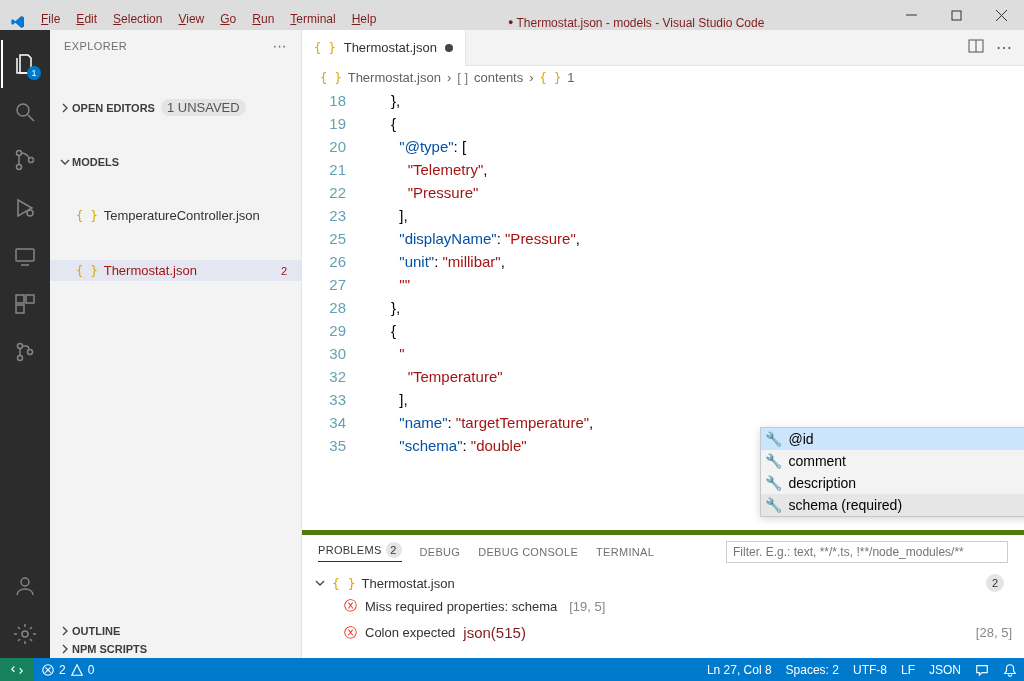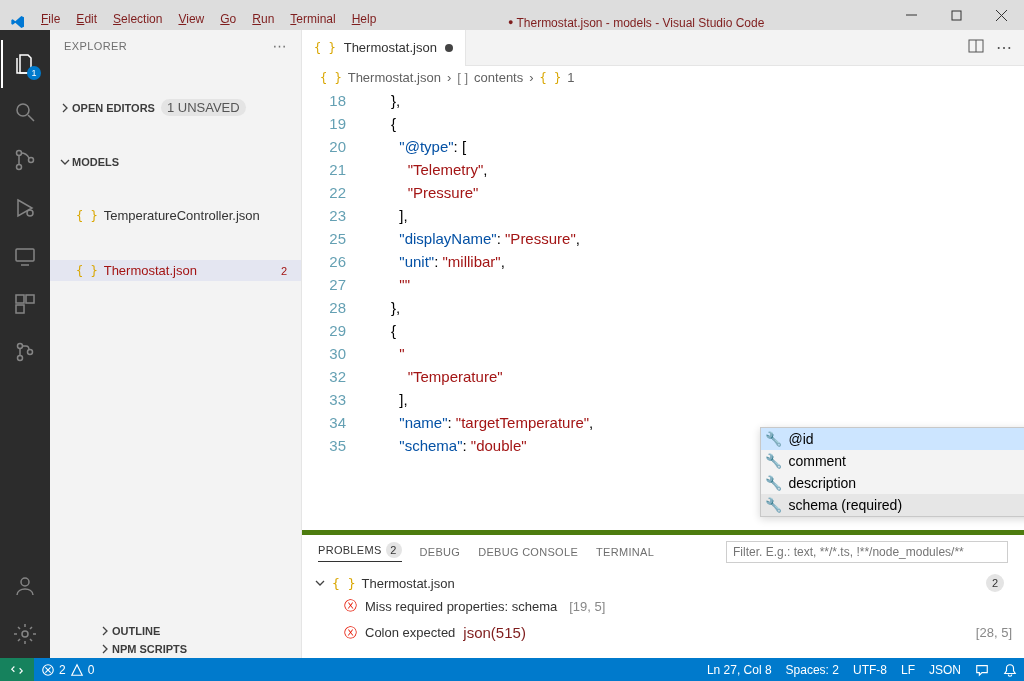--- a/index.html
+++ b/index.html
@@ -26,21 +26,21 @@
 .sidebar { width: 252px; background: #f3f3f3; display: flex; flex-direction: column; font-size: 13px; color: #333; border-right: 1px solid #e5e5e5; gap: 34px; }
 .sidebar .header { display: flex; align-items: center; padding: 8px 14px; font-size: 11px; color: #6f6f6f; letter-spacing: .4px; }
 .sidebar .header .dots { margin-left: auto; font-size: 14px; }
 .sidebar .section { padding: 3px 8px; display: flex; align-items: center; font-size: 11px; font-weight: 700; color: #3c3c3c; cursor: default; }
 .sidebar .section .chev { width: 14px; display: inline-flex; justify-content: center; }
 .sidebar .pill { background: #e4e4e4; color: #555; font-size: 13px; font-weight: 400; padding: 1px 6px; border-radius: 9px; margin-left: 6px; }
 .sidebar .file { padding: 3px 8px 3px 26px; display: flex; align-items: center; gap: 6px; }
 .sidebar .file.active { background: #e4e6f1; color: #a31515; }
 .sidebar .file .ficon { color: #d9a600; font-family: Consolas, monospace; font-size: 12px; }
 .sidebar .file .err { margin-left: auto; color: #a31515; font-size: 11px; padding-right: 6px; }
-.sidebar .bottom { margin-top: auto; margin-left: 40px; }
+.sidebar .bottom { margin-top: auto; }
 .editor { flex: 1; display: flex; flex-direction: column; min-width: 0; }
 .tabs { height: 36px; background: #f3f3f3; display: flex; align-items: center; border-bottom: 1px solid #e5e5e5; }
 .tabs .tab { height: 36px; background: #fff; border-right: 1px solid #e5e5e5; display: flex; align-items: center; padding: 0 12px; gap: 8px; font-size: 13px; color: #333; }
 .tabs .tab .ficon { color: #d9a600; font-family: Consolas, monospace; font-size: 12px; }
 .tabs .tab .dot { width: 8px; height: 8px; background: #444; border-radius: 50%; }
 .tabs .right { margin-left: auto; display: flex; gap: 12px; padding-right: 12px; color: #555; }
 .tabs .right svg { width: 16px; height: 16px; }
 .breadcrumb { padding: 4px 18px; font-size: 13px; color: #616161; display: flex; align-items: center; gap: 6px; }
 .breadcrumb .ficon { color: #d9a600; font-family: Consolas, monospace; font-size: 12px; }
 .code { flex: 1; overflow: hidden; position: relative; font-family: Consolas, "Courier New", monospace; font-size: 15px; line-height: 23px; }

